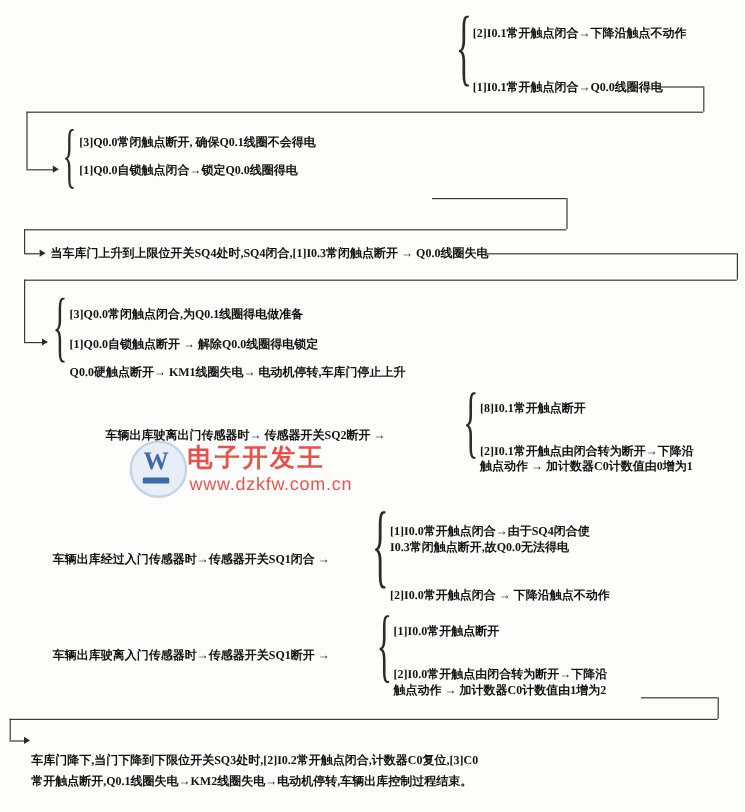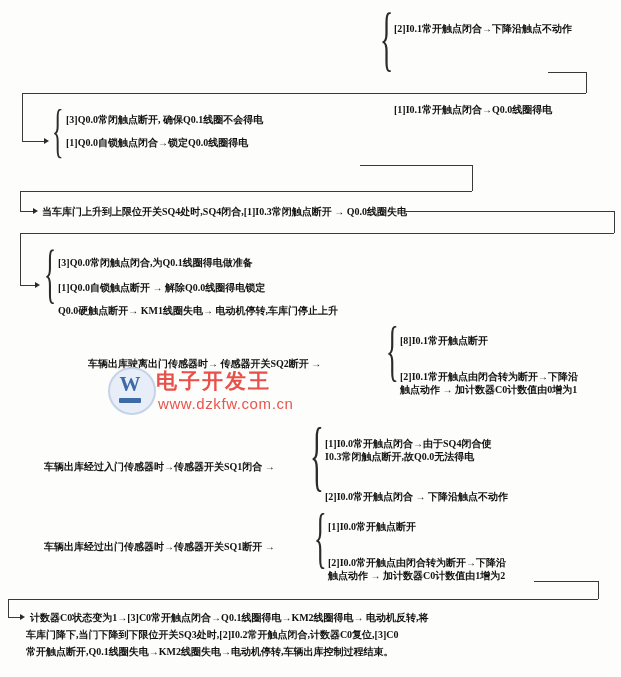--- a/index.html
+++ b/index.html
@@ -77,21 +77,21 @@
 </style>
 </head>
 <body>
 
 <div id="stage">
 
 
   <div class="brace" style="left:380px;top:16px;font-size:46px;transform:scale(0.60,1.55);">{</div>
 
   <div class="txt" style="left:394px;top:22px;">[2]I0.1常开触点闭合→下降沿触点不动作</div>
-  <div class="txt" style="left:394px;top:67px;margin-top:36px;">[1]I0.1常开触点闭合→Q0.0线圈得电</div>
+  <div class="txt" style="left:394px;top:67px;">[1]I0.1常开触点闭合→Q0.0线圈得电</div>
 
   <div class="ln hl" style="left:548px;top:72px;width:38px;"></div>
   <div class="ln vl" style="left:586px;top:72px;height:21px;"></div>
   <div class="ln hl" style="left:22px;top:93px;width:564px;"></div>
   <div class="ln vl" style="left:22px;top:93px;height:48px;"></div>
   <div class="ln hl" style="left:22px;top:141px;width:22px;"></div>
   <div class="arw" style="left:44px;top:138px;"></div>
 
   <div class="brace" style="left:52px;top:110px;font-size:40px;transform:scale(0.60,1.50);">{</div>
 
@@ -127,35 +127,34 @@
   <div class="txt" style="left:400px;top:334px;">[8]I0.1常开触点断开</div>
   <div class="txt wrap" style="left:400px;top:370px;width:232px;">[2]I0.1常开触点由闭合转为断开→下降沿<br>触点动作 → 加计数器C0计数值由0增为1</div>
 
   <div class="txt lead" style="left:44px;top:460px;text-align:right;">车辆出库经过入门传感器时→传感器开关SQ1闭合  →</div>
 
   <div class="brace" style="left:310px;top:432px;font-size:48px;transform:scale(0.60,1.62);">{</div>
 
   <div class="txt wrap" style="left:325px;top:437px;width:240px;">[1]I0.0常开触点闭合→由于SQ4闭合使<br>I0.3常闭触点断开,故Q0.0无法得电</div>
   <div class="txt" style="left:325px;top:490px;">[2]I0.0常开触点闭合 → 下降沿触点不动作</div>
 
-  <div class="txt lead" style="left:44px;top:540px;">车辆出库经过出门传感器时→传感器开关SQ1断开  →</div>
+  <div class="txt lead" style="left:44px;top:540px;">车辆出库驶离入门传感器时→传感器开关SQ1断开  →</div>
 
   <div class="brace" style="left:314px;top:516px;font-size:44px;transform:scale(0.60,1.55);">{</div>
 
   <div class="txt" style="left:328px;top:520px;">[1]I0.0常开触点断开</div>
   <div class="txt wrap" style="left:328px;top:556px;width:240px;">[2]I0.0常开触点由闭合转为断开→下降沿<br>触点动作 → 加计数器C0计数值由1增为2</div>
 
   <div class="ln hl" style="left:534px;top:581px;width:64px;"></div>
   <div class="ln vl" style="left:598px;top:581px;height:18px;"></div>
   <div class="ln hl" style="left:8px;top:599px;width:590px;"></div>
   <div class="ln vl" style="left:8px;top:599px;height:18px;"></div>
   <div class="ln hl" style="left:8px;top:617px;width:12px;"></div>
   <div class="arw" style="left:20px;top:614px;"></div>
 
-  <div class="txt" style="left:30px;top:611px;">计数器C0状态变为1→[3]C0常开触点闭合→Q0.1线圈得电→KM2线圈得电→ 电动机反转,将</div>
   <div class="txt" style="left:26px;top:628px;">车库门降下,当门下降到下限位开关SQ3处时,[2]I0.2常开触点闭合,计数器C0复位,[3]C0</div>
   <div class="txt" style="left:26px;top:645px;">常开触点断开,Q0.1线圈失电→KM2线圈失电→电动机停转,车辆出库控制过程结束。</div>
 
   <div id="wm">
     <div class="ring"></div>
     <div class="wglyph">W</div>
     <div class="wbar"></div>
     <div class="wmtext">电子开发王</div>
     <div class="wmurl">www.dzkfw.com.cn</div>
   </div>

